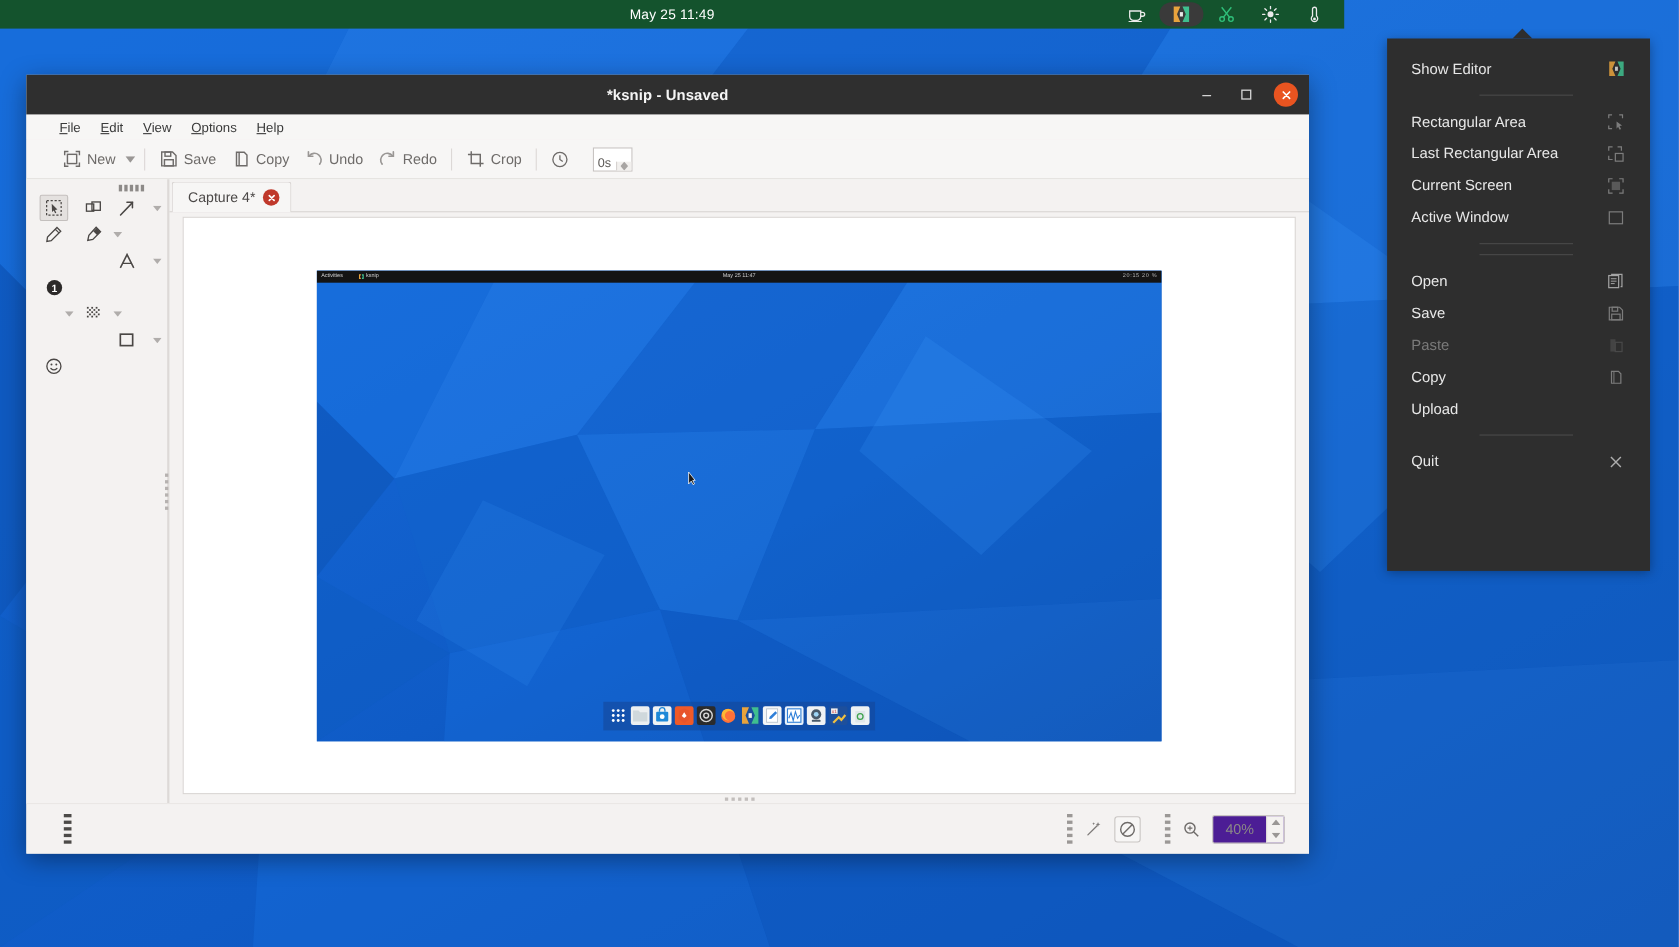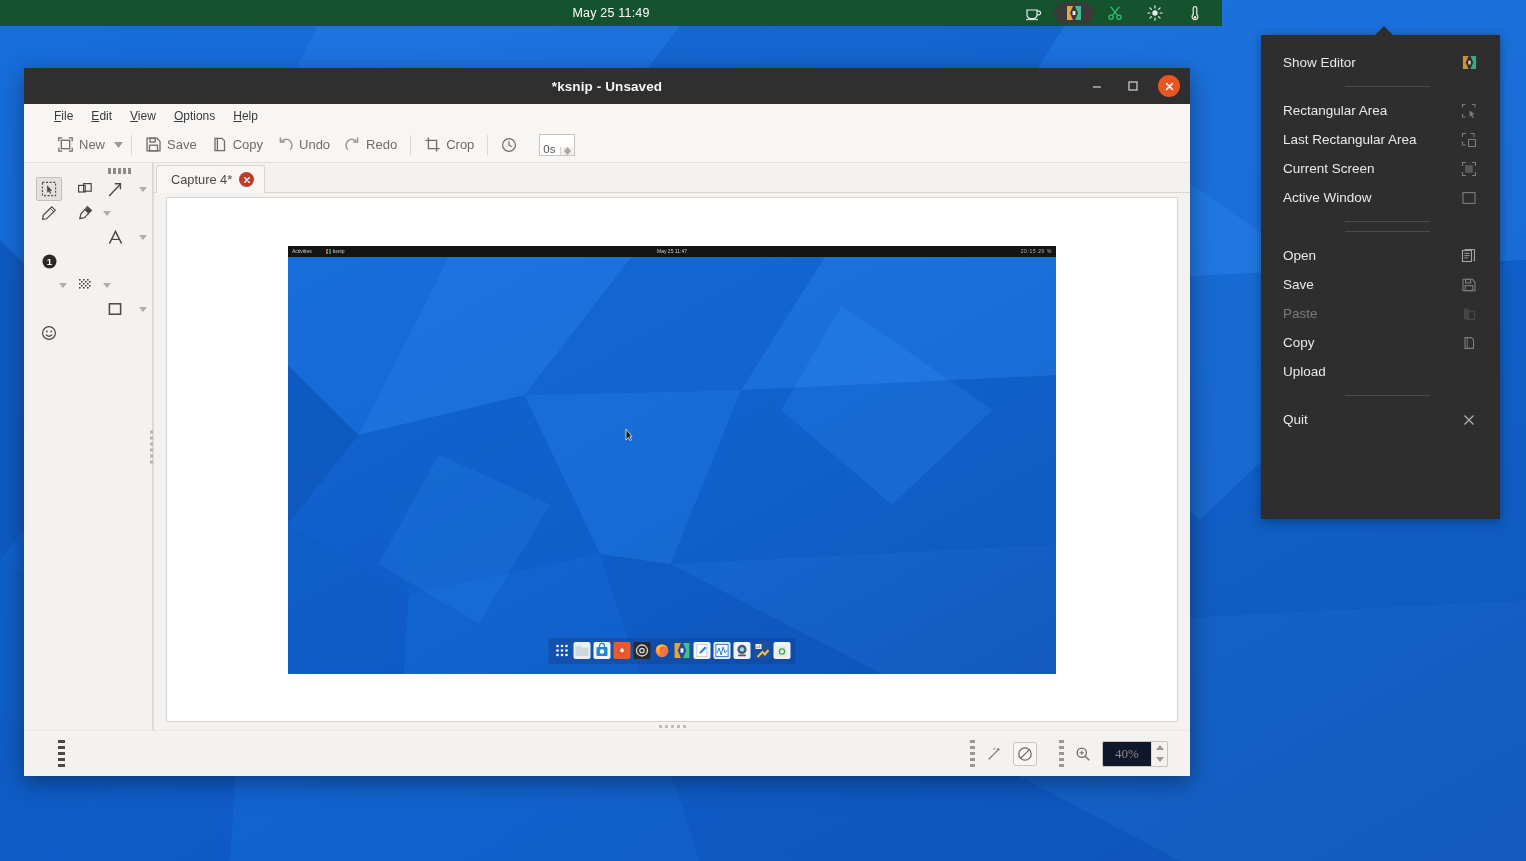--- a/index.html
+++ b/index.html
@@ -221,23 +221,22 @@
   .vgrip { display: flex; flex-direction: column; gap: 3px; }
   .vgrip i { width: 7px; height: 3px; background: #4c4a48; display: block; }
   .vgrip.light i { background: #9b9896; width: 5px; height: 3px; }
   #sb-left { position: absolute; left: 34px; }
   #sb-right { position: absolute; right: 22px; display: flex; align-items: center; gap: 22px; }
   .sb-group { display: flex; align-items: center; gap: 7px; }
   .sb-iconbtn { width: 24px; height: 24px; display: flex; align-items: center; justify-content: center; }
   .sb-iconbtn.framed { border: 1px solid #c9c5c3; border-radius: 3px; background: #f7f6f5; }
   .zoom-spin {
     display: flex; align-items: stretch; height: 26px;
-    border: 1px solid #c8c4c2; background: #0f172a; border-radius: 2px;
+    border: 1px solid #c8c4c2; background: #4c1d95; border-radius: 2px;
     width: 66px;
-    font-family: Liberation Serif, serif;
   }
   .zoom-spin .val {
     flex: 1; display: flex; align-items: center; justify-content: center;
     font-size: 13px; color: #8c8987;
   }
   .zoom-spin .arrows { width: 16px; border-left: 1px solid #dedad8; display: flex; flex-direction: column; background: #f4f2f0; }
 
   svg { display: block; }
 </style>
 </head>

